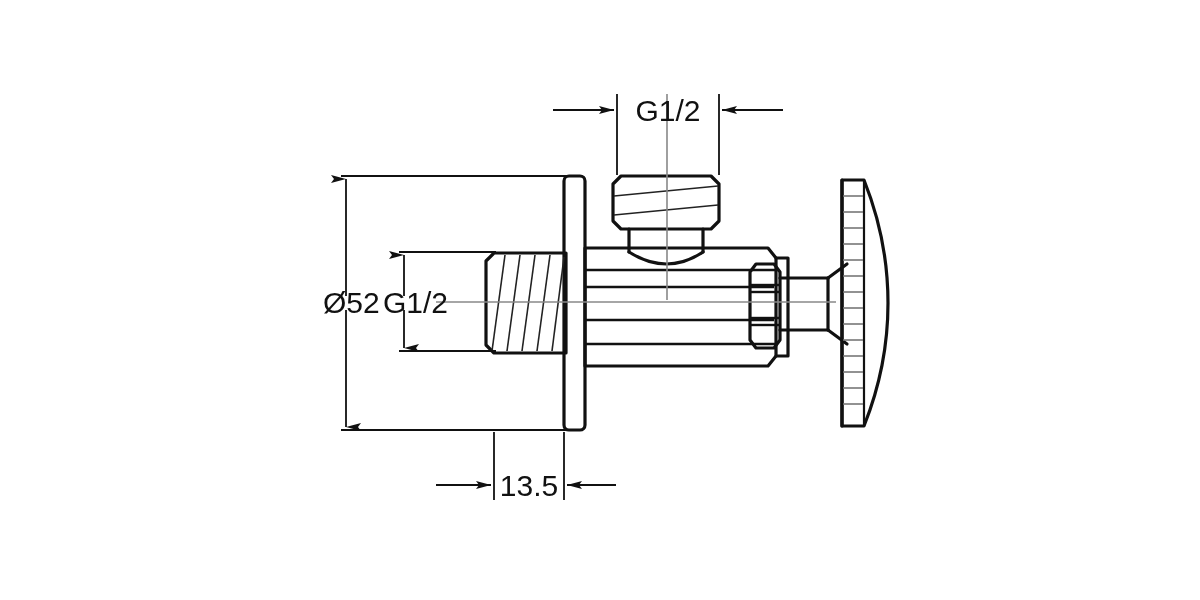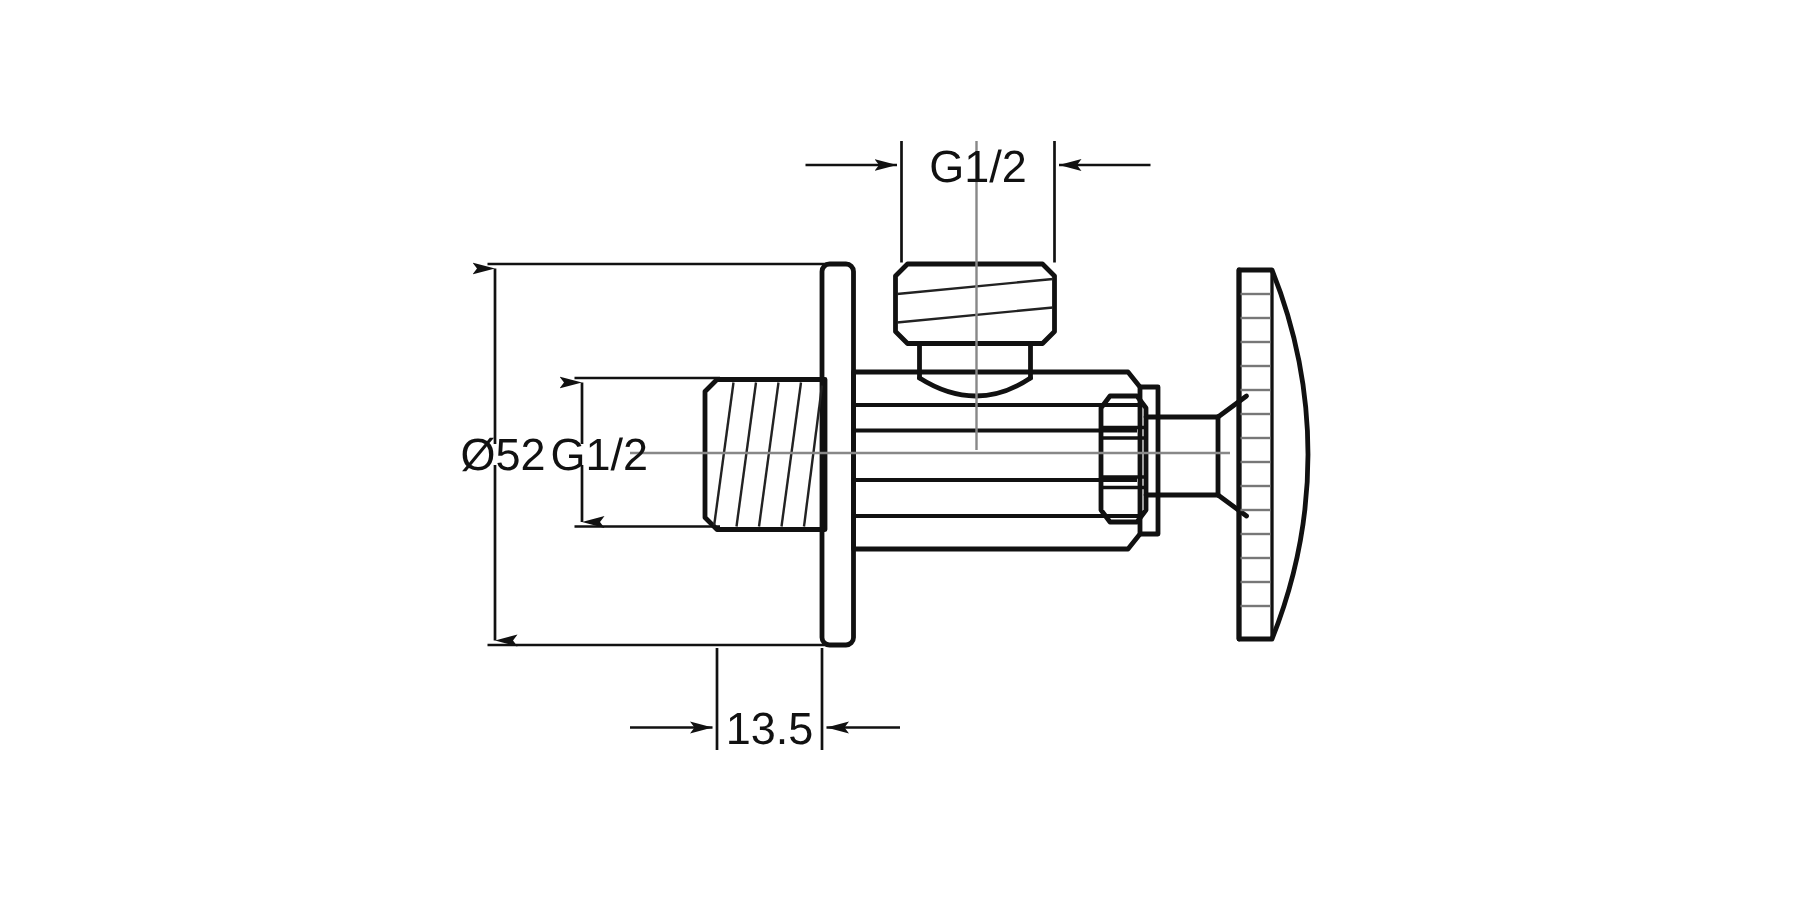--- a/index.html
+++ b/index.html
@@ -10,21 +10,21 @@
   }
   body {
     width: 1200px;
     height: 600px;
     font-family: "Liberation Sans", sans-serif;
     overflow: hidden;
     position: relative;
   }
   #drawing-root {
     position: absolute;
-    left: 0;
+    left: 16px;
     top: 0;
     width: 1160px;
     height: 600px;
   }
   svg#tech-drawing {
     display: block;
     width: 1200px;
     height: 600px;
     background: #ffffff;
   }

